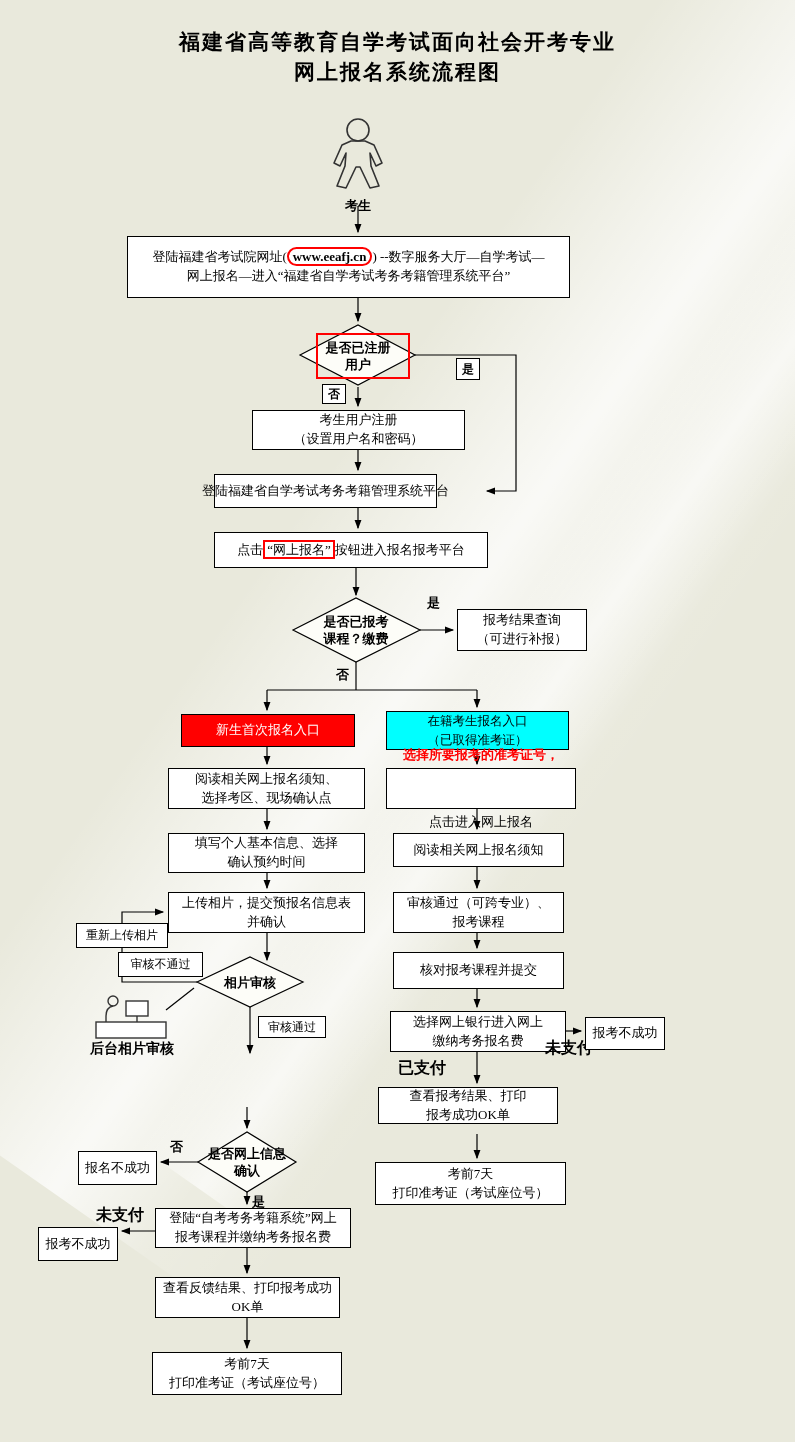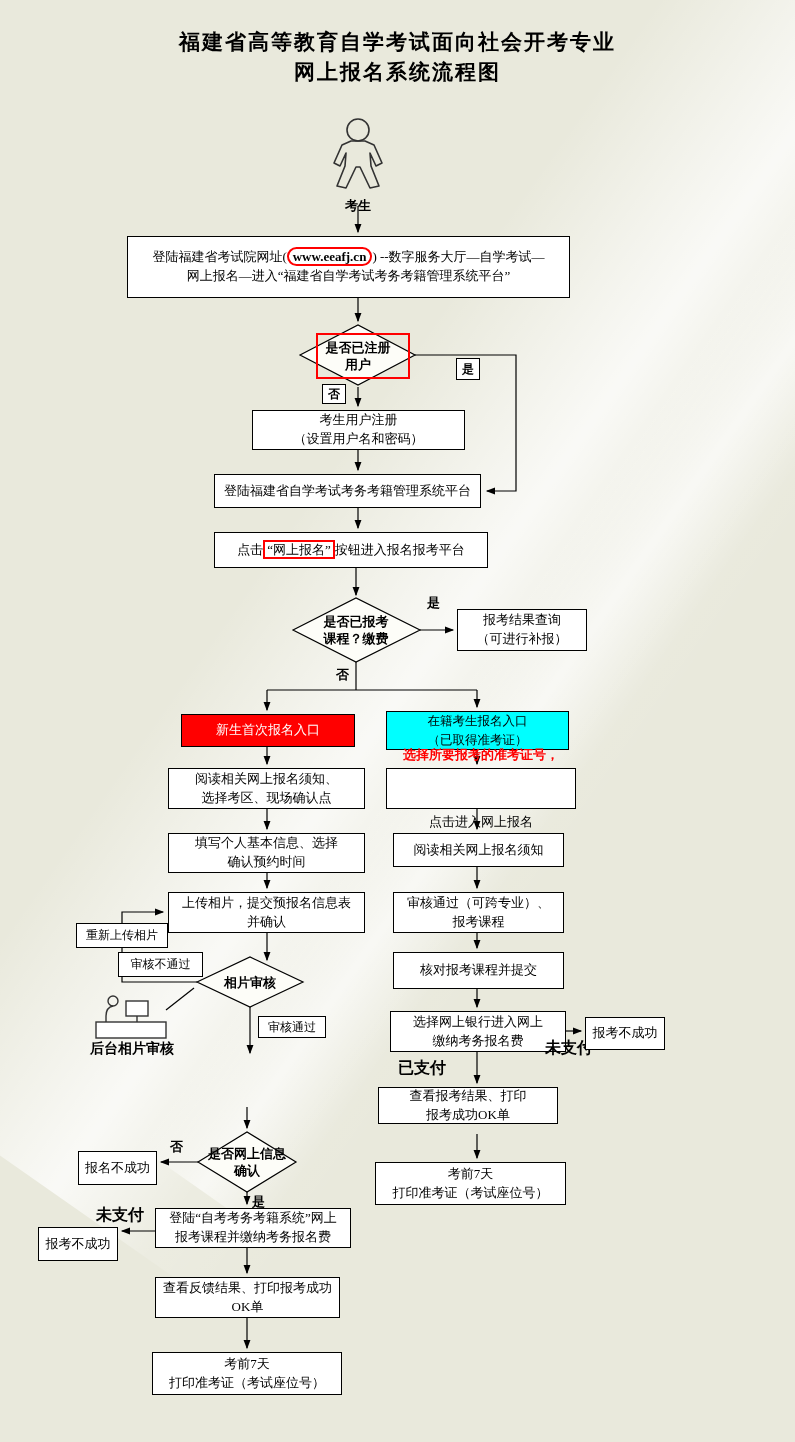--- a/index.html
+++ b/index.html
@@ -132,21 +132,21 @@
   <div class="red-annot" style="left:316px; top:333px; width:90px; height:42px;"></div>
 
   <div class="label-box" style="left:322px; top:384px; width:24px; height:20px; font-weight:bold;">否</div>
   <div class="label-box" style="left:456px; top:358px; width:24px; height:22px; font-weight:bold;">是</div>
 
   <div class="box" style="left:252px; top:410px; width:213px; height:40px;">
     <span class="ln">考生用户注册</span>
     <span class="ln">（设置用户名和密码）</span>
   </div>
 
-  <div class="box" style="left:214px; top:474px; width:267px; height:34px;justify-content:center;">
+  <div class="box" style="left:214px; top:474px; width:223px; height:34px;justify-content:center;">
     <span class="ln">登陆福建省自学考试考务考籍管理系统平台</span>
   </div>
 
   <div class="box" style="left:214px; top:532px; width:274px; height:36px;">
     <span class="ln">
       <span>点击</span><span class="hl-rect">“网上报名”</span><span>按钮进入报名报考平台</span>
     </span>
   </div>
 
   <div class="dtext" style="left:293px; top:614px; width:126px;">

